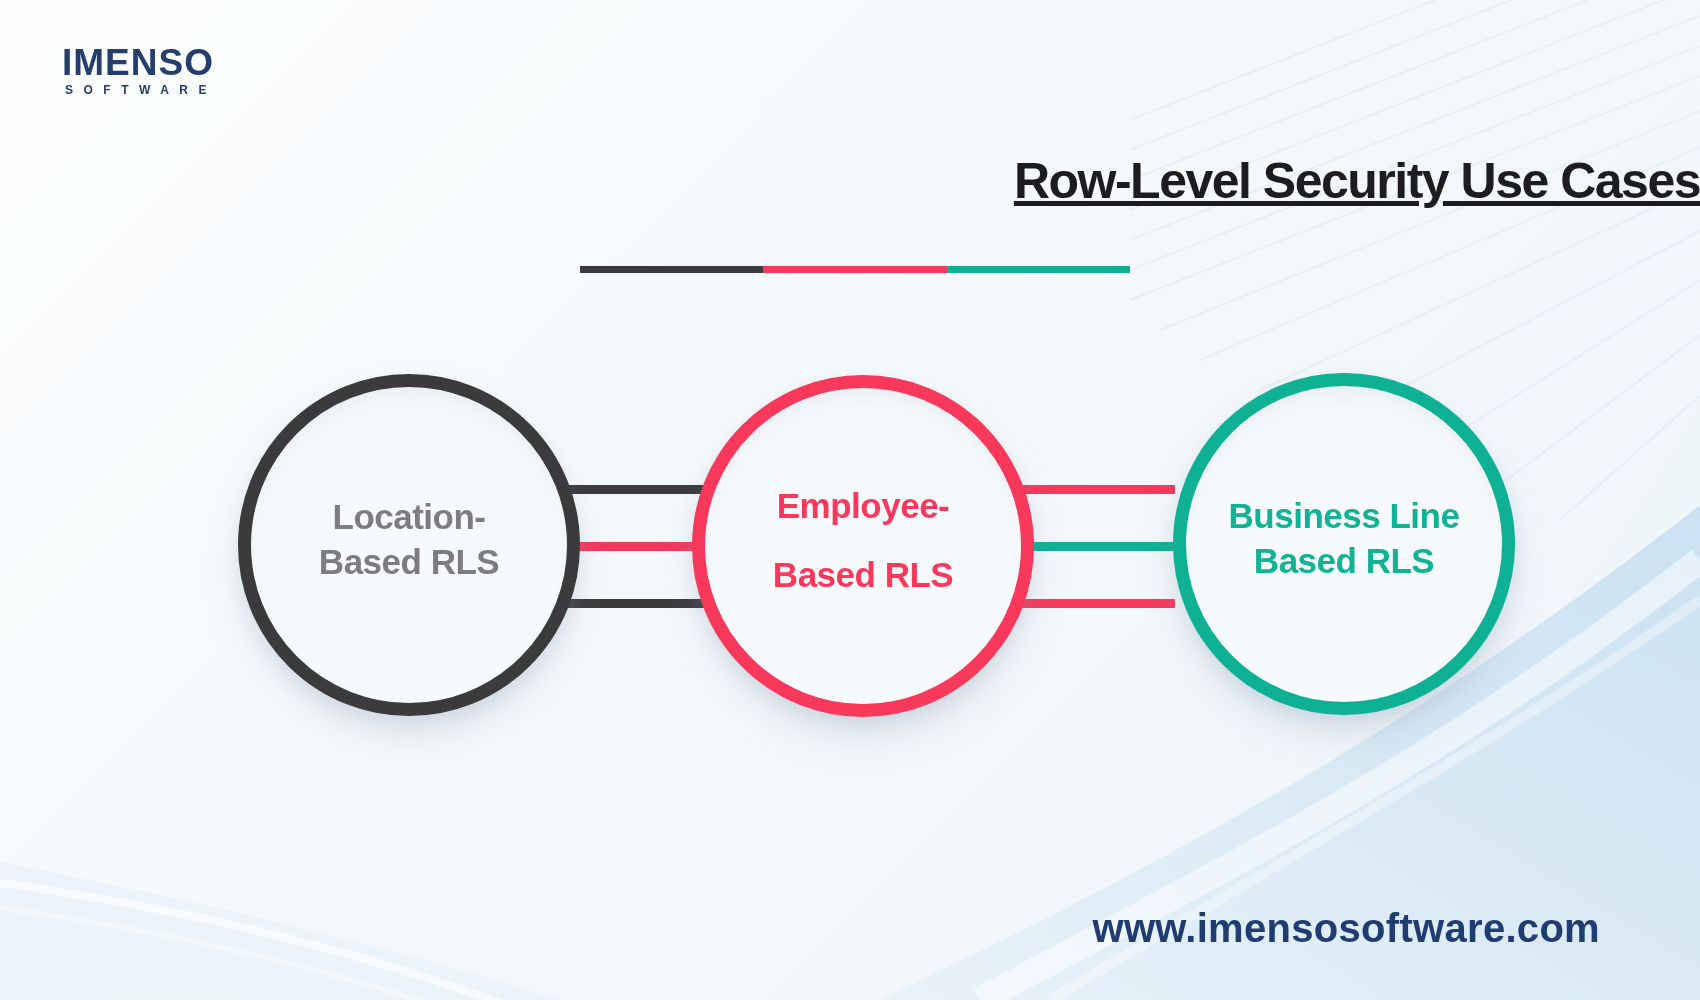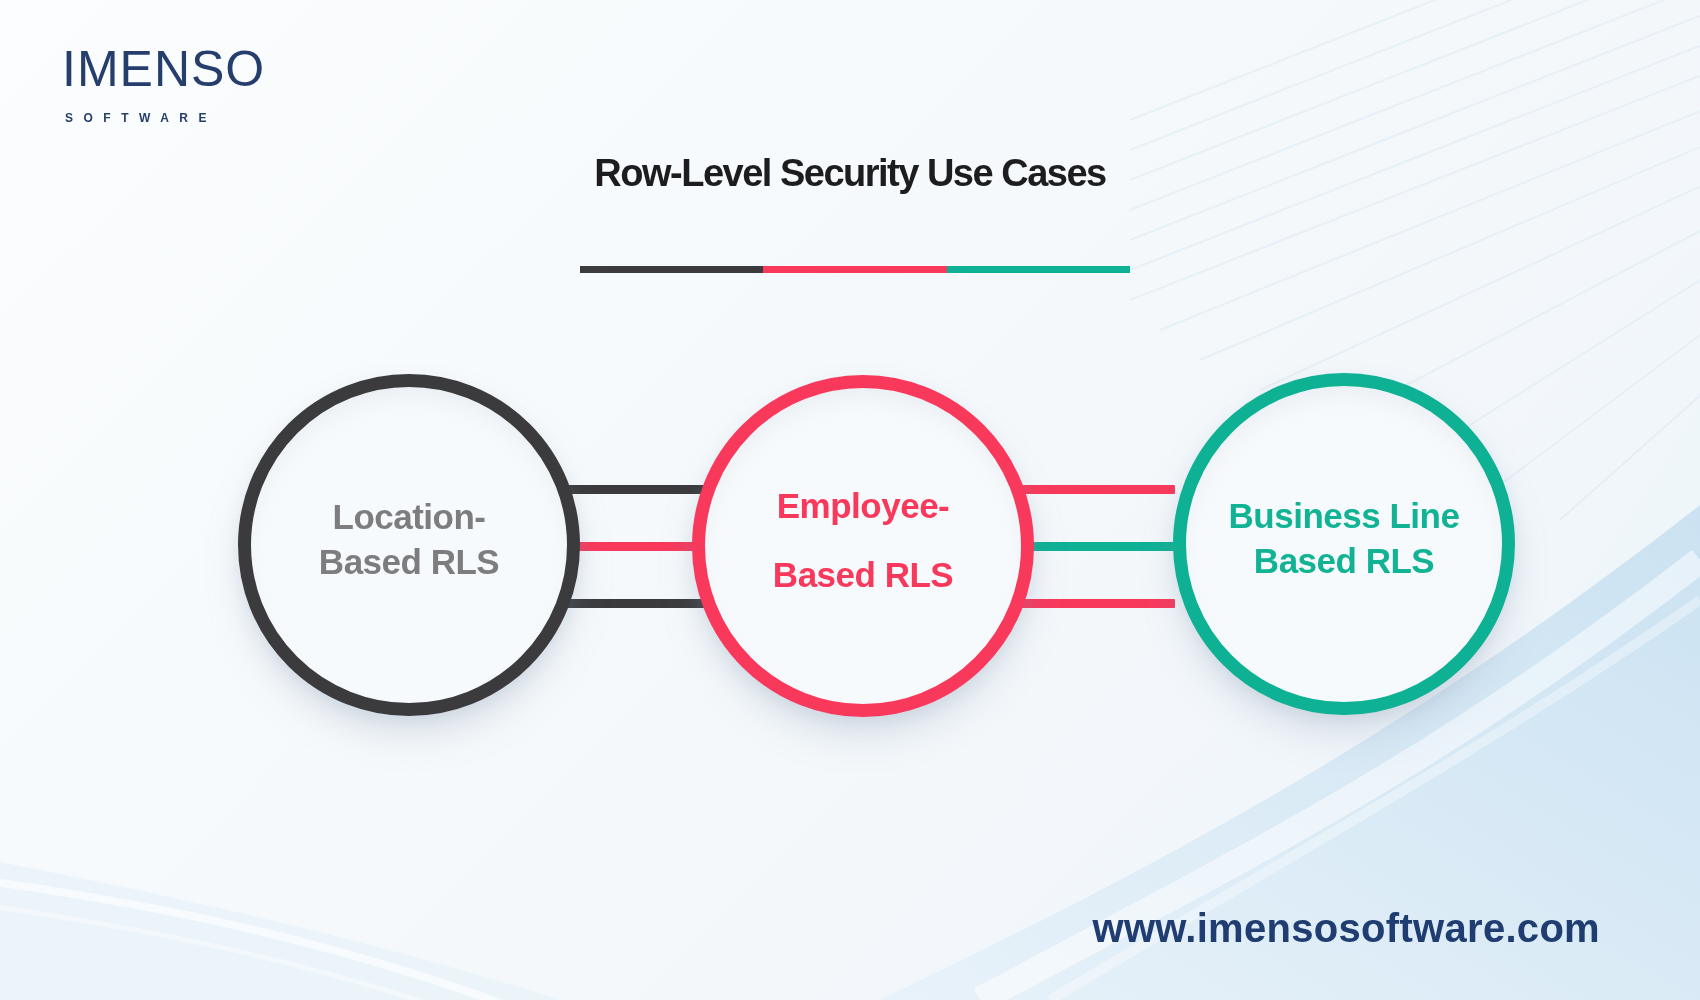--- a/index.html
+++ b/index.html
@@ -5,31 +5,31 @@
   html,body{margin:0;padding:0;}
   body{font-family:"Liberation Sans", sans-serif;}
   .stage{
     position:relative;width:1700px;height:1000px;overflow:hidden;
     background:linear-gradient(135deg,#fbfdfe 0%,#f4f8fb 55%,#eef4fa 100%);
   }
   .bg-svg{position:absolute;left:0;top:0;width:1700px;height:1000px;z-index:0;}
   
   .logo{position:absolute;left:62px;top:44px;z-index:5;}
   .logo-word{
-    font-size:50px;font-weight:normal;letter-spacing:1px;line-height:1;
+    font-size:37px;font-weight:bold;letter-spacing:1px;line-height:1;
     font-family:"Liberation Sans",sans-serif;
   }
   .logo-sub{
-    margin-top:18px;font-size:12px;font-weight:bold;letter-spacing:10.5px;
+    margin-top:3px;font-size:12px;font-weight:bold;letter-spacing:10.5px;
     padding-left:3px;line-height:1;
   }
   
   .title{
-    position:absolute;left:0;right:0;top:152px;text-align:center;z-index:5;
-    font-size:38px;font-weight:bold;letter-spacing:-1.5px;
+    position:absolute;left:0;right:0;top:152px;text-align:right;z-index:5;
+    font-size:50px;font-weight:bold;letter-spacing:-1.5px;text-decoration:underline;
   }
   .divider{
     position:absolute;left:580px;top:266px;width:550px;height:7px;
     display:flex;z-index:5;
   }
   .divider>div{flex:1;height:100%;}
   
   .connector{position:absolute;height:9px;z-index:1;border-radius:1px;}
   .conn-left{left:560px;width:155px;}
   .conn-right{left:1015px;width:160px;}

